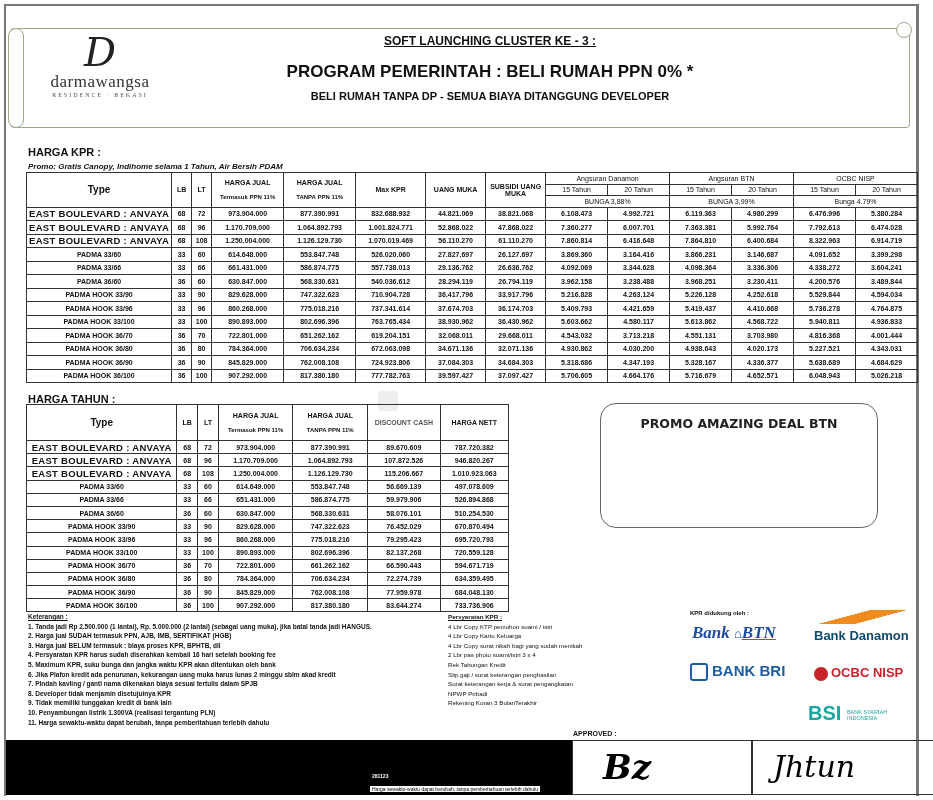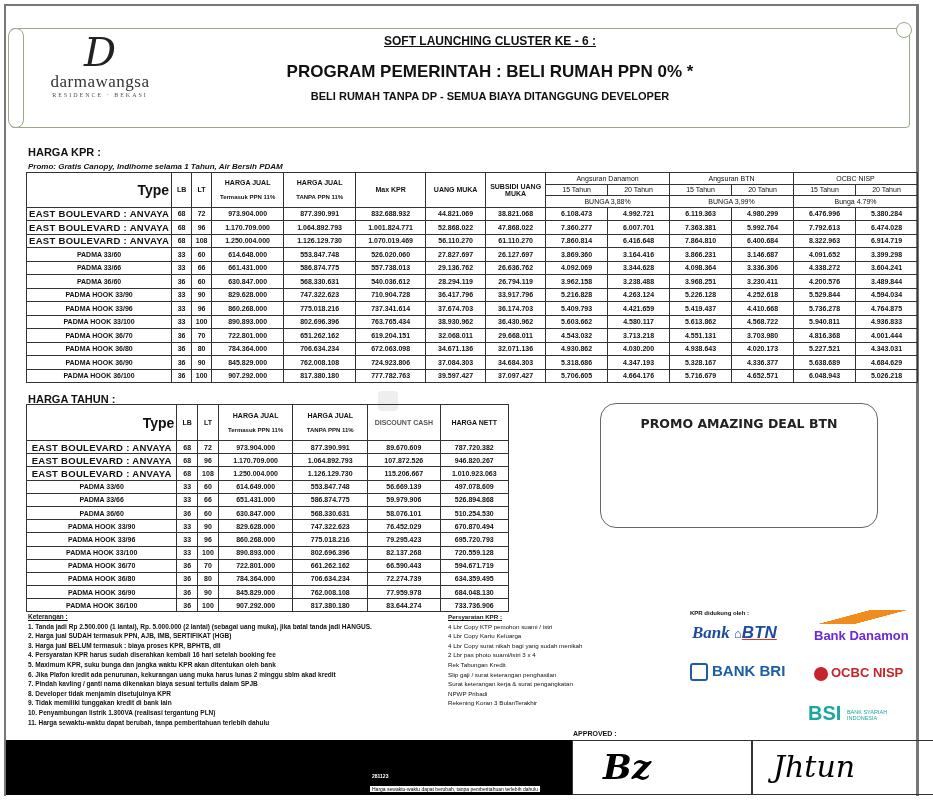--- a/index.html
+++ b/index.html
@@ -17,41 +17,41 @@
   .title-3 { position: absolute; left: 200px; top: 90px; width: 580px; text-align: center; font-size: 11px; font-weight: bold; }
 
   .sec-title { position: absolute; font-size: 11px; font-weight: bold; }
   .promo-line { position: absolute; font-size: 8px; font-weight: bold; font-style: italic; }
 
   table.grid { position: absolute; border-collapse: collapse; font-size: 7px; font-weight: bold; }
   table.grid td, table.grid th { border: 1px solid #333; text-align: center; padding: 0 2px; height: 11.5px; white-space: nowrap; }
   table.grid th { font-size: 7px; font-weight: bold; }
   table.grid td.type-eb { font-size: 9.5px; letter-spacing: 0.3px; }
   table.grid td.type-p { font-size: 7px; }
-  table.grid th.big { font-size: 14px; text-align: right; }
+  table.grid th.big { font-size: 10px; }
   .sub-label { font-size: 6px; font-weight: bold; }
 
   .watermark { position: absolute; left: 378px; top: 385px; font-size: 24px; color: #ececec; font-weight: bold; letter-spacing: 1px; }
   .watermark-icon { display: inline-block; width: 20px; height: 20px; background: #eee; border-radius: 4px; vertical-align: middle; margin-right: 6px; }
 
   .promo-box { position: absolute; left: 600px; top: 403px; width: 278px; height: 125px; border: 1.5px solid #666; border-radius: 16px; text-align: center; font-family: "DejaVu Sans", sans-serif; font-weight: bold; font-size: 12.5px; color: #222; }
   .promo-box div { margin-top: 14px; }
   .promo-box div:first-child { margin-top: 12px; }
 
   .notes { position: absolute; left: 28px; top: 612px; font-size: 6.5px; font-weight: bold; line-height: 9.6px; }
   .notes .head { text-decoration: underline; }
   .reqs { position: absolute; left: 448px; top: 612px; font-size: 6.2px; line-height: 9.6px; }
   .reqs .head { text-decoration: underline; font-weight: bold; }
 
   .banks { position: absolute; left: 690px; top: 610px; width: 230px; }
   .banks .head { font-size: 6px; font-weight: bold; }
   .bank { position: absolute; font-weight: bold; }
   .btn { left: 2px; top: 13px; font-size: 17px; font-style: italic; color: #1e4c9c; font-family: "Liberation Serif", serif; }
-  .btn b { font-family: Liberation Sans, sans-serif; text-decoration: underline; text-decoration-color: #d32; }
-  .danamon { left: 124px; top: 18px; font-size: 13px; color: #6d28d9; }
+  .btn b { font-family: Liberation Serif, serif; text-decoration: underline; text-decoration-color: #d32; }
+  .danamon { left: 124px; top: 18px; font-size: 13px; color: #0c4a6e; }
   .danamon-bar { position: absolute; left: 128px; top: 0; width: 95px; height: 14px; background: linear-gradient(165deg, transparent 35%, #f08b1e 36%, #f08b1e 60%, transparent 61%); }
   .bri { left: 0; top: 52px; font-size: 15px; color: #1b5ea3; }
   .bri-icon { display: inline-block; width: 18px; height: 18px; border: 2px solid #1b5ea3; border-radius: 3px; vertical-align: middle; margin-right: 4px; }
   .ocbc { left: 124px; top: 55px; font-size: 13px; color: #c8222a; }
   .ocbc-icon { display: inline-block; width: 14px; height: 14px; background: #c8222a; border-radius: 50%; vertical-align: middle; margin-right: 3px; }
   .bsi { left: 118px; top: 92px; font-size: 20px; color: #1aa7a0; }
   .bsi small { font-size: 5.5px; font-weight: normal; display: inline-block; line-height: 6px; vertical-align: middle; color: #1aa7a0; }
 
   .approved { position: absolute; left: 573px; top: 730px; font-size: 7px; font-weight: bold; }
   .black-block { position: absolute; left: 6px; top: 740px; width: 566px; height: 55px; background: #000; }
@@ -70,21 +70,21 @@
 <div class="scroll-banner"></div>
 <div class="scroll-curl-left"></div>
 <div class="scroll-curl-right"></div>
 
 <div class="logo">
   <div class="logo-mark">D</div>
   <div class="logo-name">darmawangsa</div>
   <div class="logo-sub">RESIDENCE · BEKASI</div>
 </div>
 
-<div class="title-1">SOFT LAUNCHING CLUSTER KE - 6 :</div>
+<div class="title-1">SOFT LAUNCHING CLUSTER KE - 3 :</div>
 <div class="title-2">PROGRAM PEMERINTAH : BELI RUMAH PPN 0% *</div>
 <div class="title-3">BELI RUMAH TANPA DP - SEMUA BIAYA DITANGGUNG DEVELOPER</div>
 
 <div class="sec-title" style="left:28px;top:146px;">HARGA KPR :</div>
 <div class="promo-line" style="left:28px;top:162px;">Promo: Gratis Canopy, Indihome selama 1 Tahun, Air Bersih PDAM</div>
 
 <table class="grid" id="kpr-table" style="left:26px;top:172px;width:892px;">
   <thead>
     <tr>
       <th rowspan="3" class="big" style="width:140px;">Type</th>

